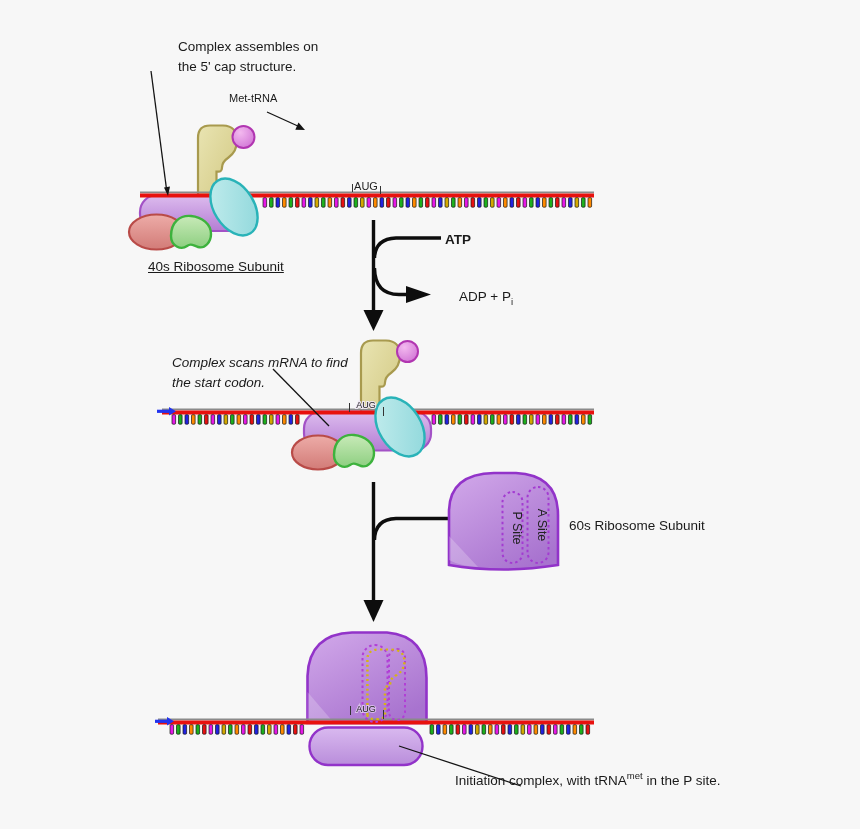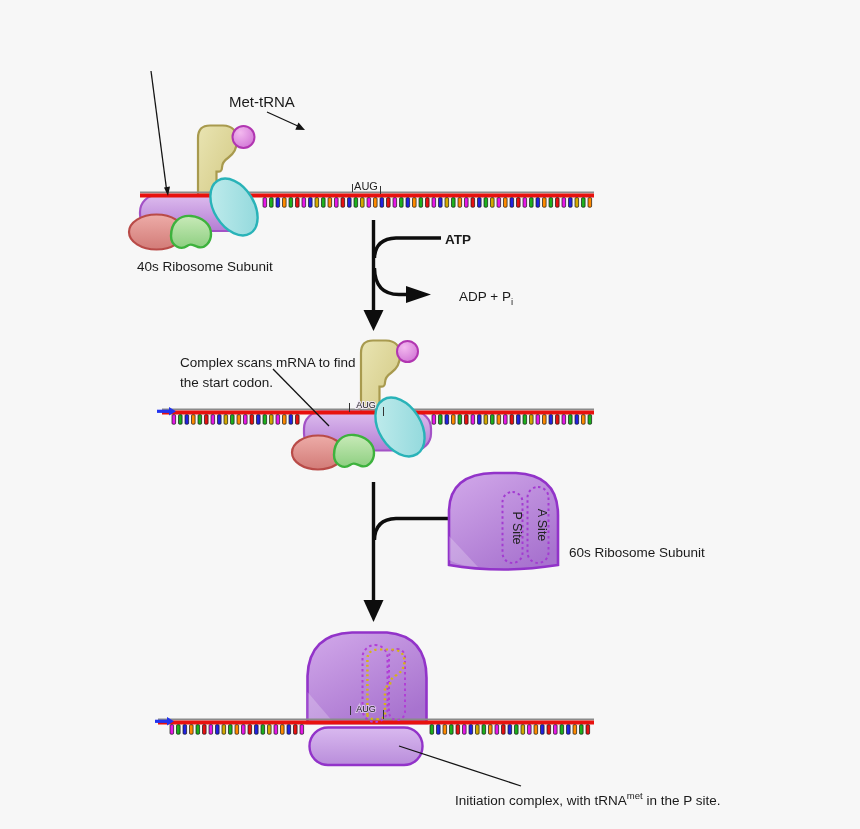--- a/index.html
+++ b/index.html
@@ -1,20 +1,20 @@
 <!DOCTYPE html>
 <html><head>
 <meta charset="utf-8">
 <style>
   html,body{margin:0;padding:0;background:#f7f7f7;}
   .canvas{position:relative;width:860px;height:829px;background:#f7f7f7;overflow:hidden;
           font-family:"Liberation Sans",sans-serif;color:#1a1a1a;}
   .canvas svg{position:absolute;left:0;top:0;}
   .lbl{position:absolute;font-size:13.5px;line-height:1.45;white-space:pre-line;}
-  .lbl.big{font-size:15px;text-align:center;}
+  .lbl.big{font-size:11px;text-align:center;}
   .lbl sub{font-size:9.5px;}
   .lbl sup{font-size:9.5px;}
 </style>
 </head>
 <body>
 
 <div class="canvas">
 
 <svg width="860" height="829" viewBox="0 0 860 829">
   <defs>
@@ -275,26 +275,28 @@
     <rect x="362.5" y="645" width="25" height="77" rx="12.5" fill="none" stroke="#b13fd6" stroke-width="2" stroke-dasharray="2.5,3"></rect>
     <rect x="389" y="649" width="16" height="71" rx="8" fill="none" stroke="#b13fd6" stroke-width="2" stroke-dasharray="2.5,3"></rect>
     <use href="#caneShape" transform="translate(365.5,647.5) scale(0.95,0.8)" fill="none" stroke="#d6b414" stroke-width="2.6" stroke-dasharray="2.5,3.5"></use>
     <line x1="350.5" y1="706" x2="350.5" y2="715" stroke="#333" stroke-width="1"></line>
     <line x1="383.5" y1="710" x2="383.5" y2="719" stroke="#333" stroke-width="1"></line>
     <text x="366" y="712" font-size="9" text-anchor="middle" fill="#222" paint-order="stroke" stroke="#d9bdec" stroke-width="2">AUG</text>
   </g>
   <line x1="399" y1="746" x2="521" y2="786" stroke="#141414" stroke-width="1.3"></line>
 </svg>
 
+<div class="lbl" style="left:178px;top:37px;width:180px;">Complex assembles on
+the 5' cap structure.</div>
 <div class="lbl big" style="left:229px;top:91px;">Met-tRNA</div>
-<div class="lbl" style="left:137px;top:257px;">40s Ribosome Subunit</div>
+<div class="lbl" style="left:148px;top:257px;text-decoration:underline;">40s Ribosome Subunit</div>
 
 <div class="lbl" style="left:445px;top:230px;font-weight:bold;">ATP</div>
 <div class="lbl" style="left:443px;top:287px;margin-left:16px;"><span>ADP + P</span><sub>i</sub></div>
 
-<div class="lbl" style="left:180px;top:353px;width:200px;">Complex scans mRNA to find
+<div class="lbl" style="left:172px;top:353px;width:200px;font-style:italic;">Complex scans mRNA to find
 the start codon.</div>
 
-<div class="lbl" style="left:569px;top:516px;margin-top:27px;">60s Ribosome Subunit</div>
-
-<div class="lbl" style="left:455px;top:769px;margin-top:20px;"><span>Initiation complex, with tRNA</span><sup>met</sup><span> in the P site.</span></div>
+<div class="lbl" style="left:569px;top:516px;">60s Ribosome Subunit</div>
+
+<div class="lbl" style="left:455px;top:769px;"><span>Initiation complex, with tRNA</span><sup>met</sup><span> in the P site.</span></div>
 
 </div>
 
 </body></html>

